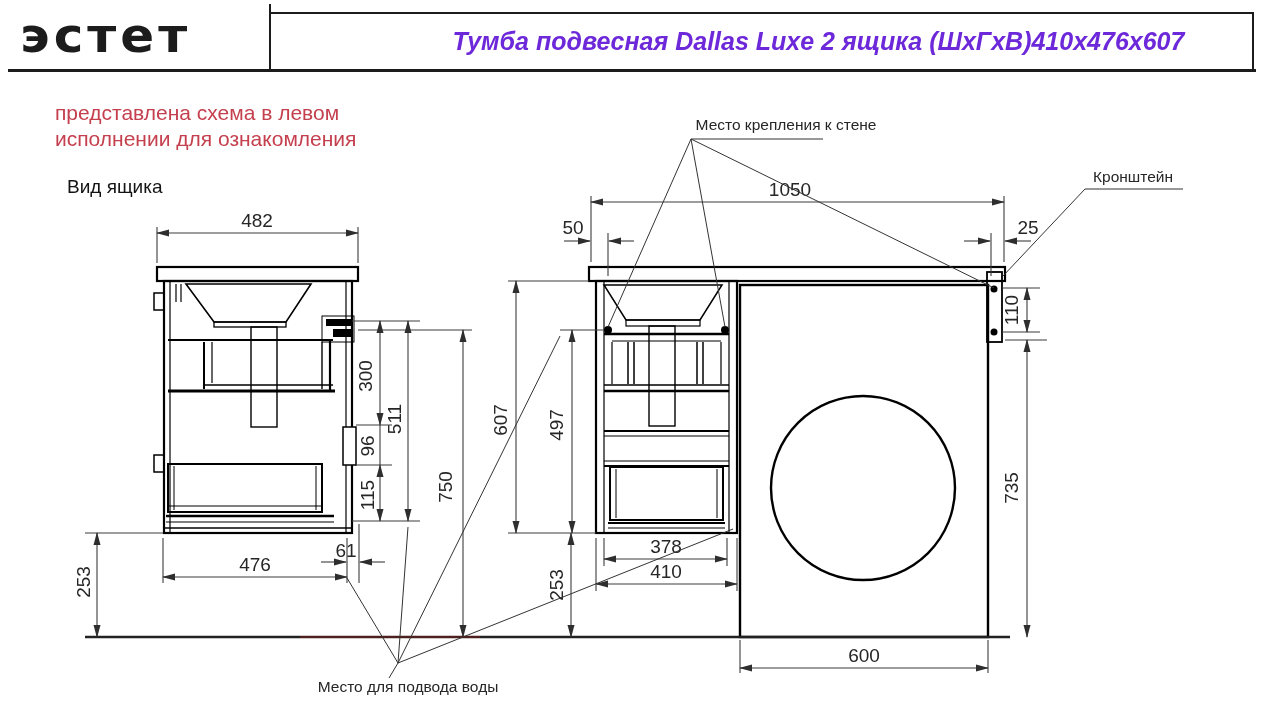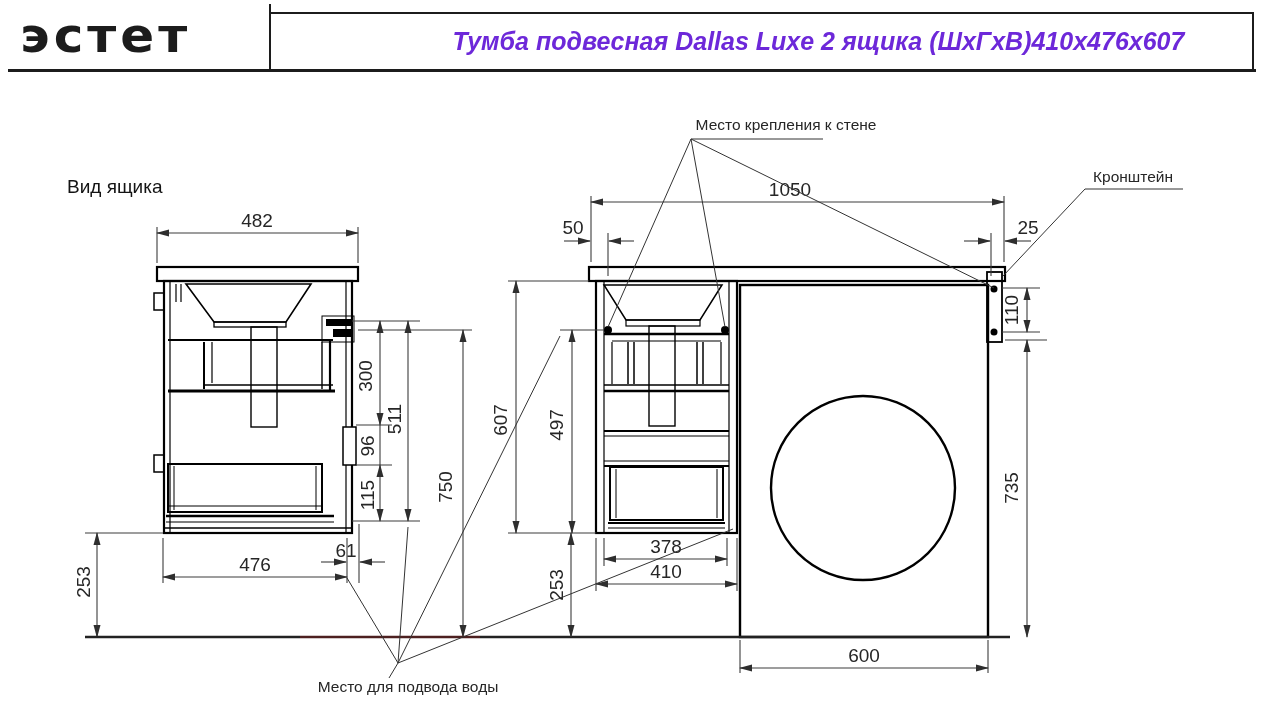--- a/index.html
+++ b/index.html
@@ -35,20 +35,22 @@
 <div id="stage">
 
   <div class="logo">эстет</div>
   <div class="hdr-vdiv"></div>
   <div class="hdr-topline"></div>
   <div class="hdr-rline"></div>
   <div class="hdr-underline"></div>
   <div class="title">Тумба подвесная Dallas Luxe  2 ящика (ШхГхВ)410х476х607</div>
 
   <div class="rednote">
+    <div>представлена схема в левом</div>
+    <div>исполнении для ознакомления</div>
   </div>
 
   <div class="viewlabel">Вид ящика</div>
 
   <svg width="1261" height="702" viewBox="0 0 1261 702">
     <defs>
       <marker id="ae" markerWidth="13" markerHeight="9" refX="12" refY="4.5" orient="auto" markerUnits="userSpaceOnUse">
         <path d="M13,4.5 L0,1 L0,8 z" fill="#2e2e2e"></path>
       </marker>
       <marker id="as" markerWidth="13" markerHeight="9" refX="1" refY="4.5" orient="auto" markerUnits="userSpaceOnUse">

